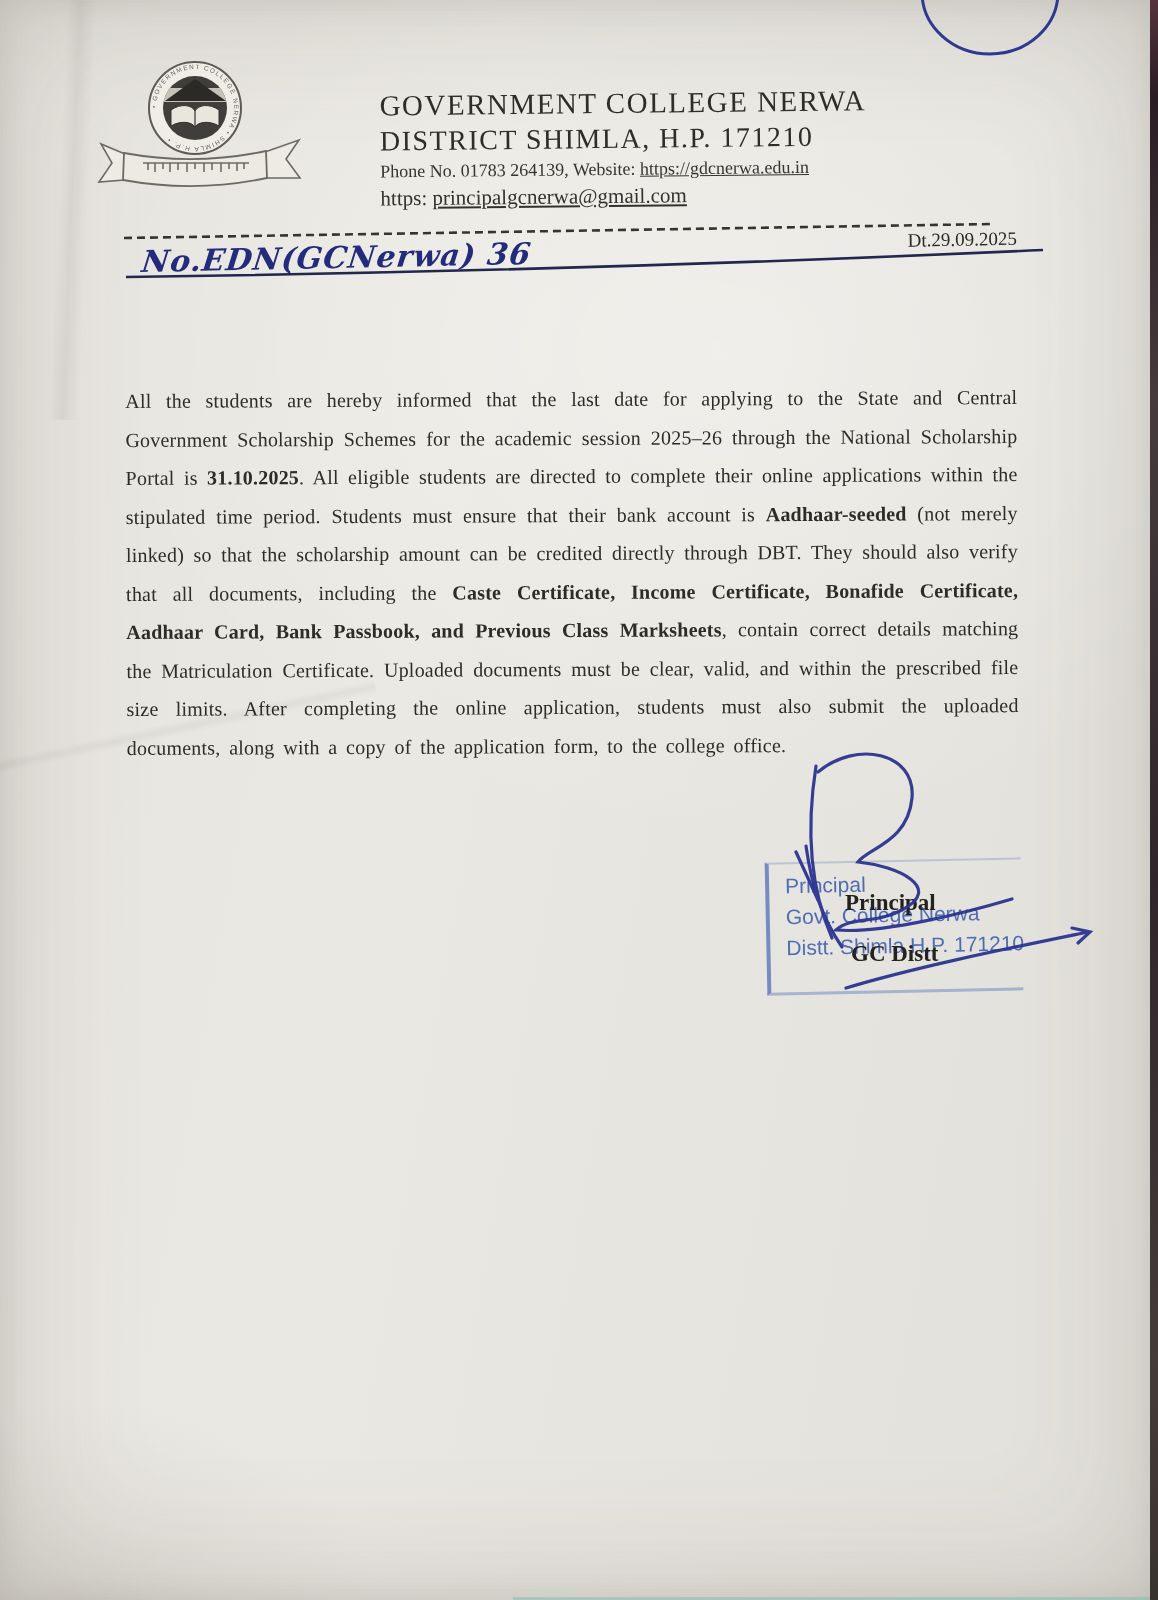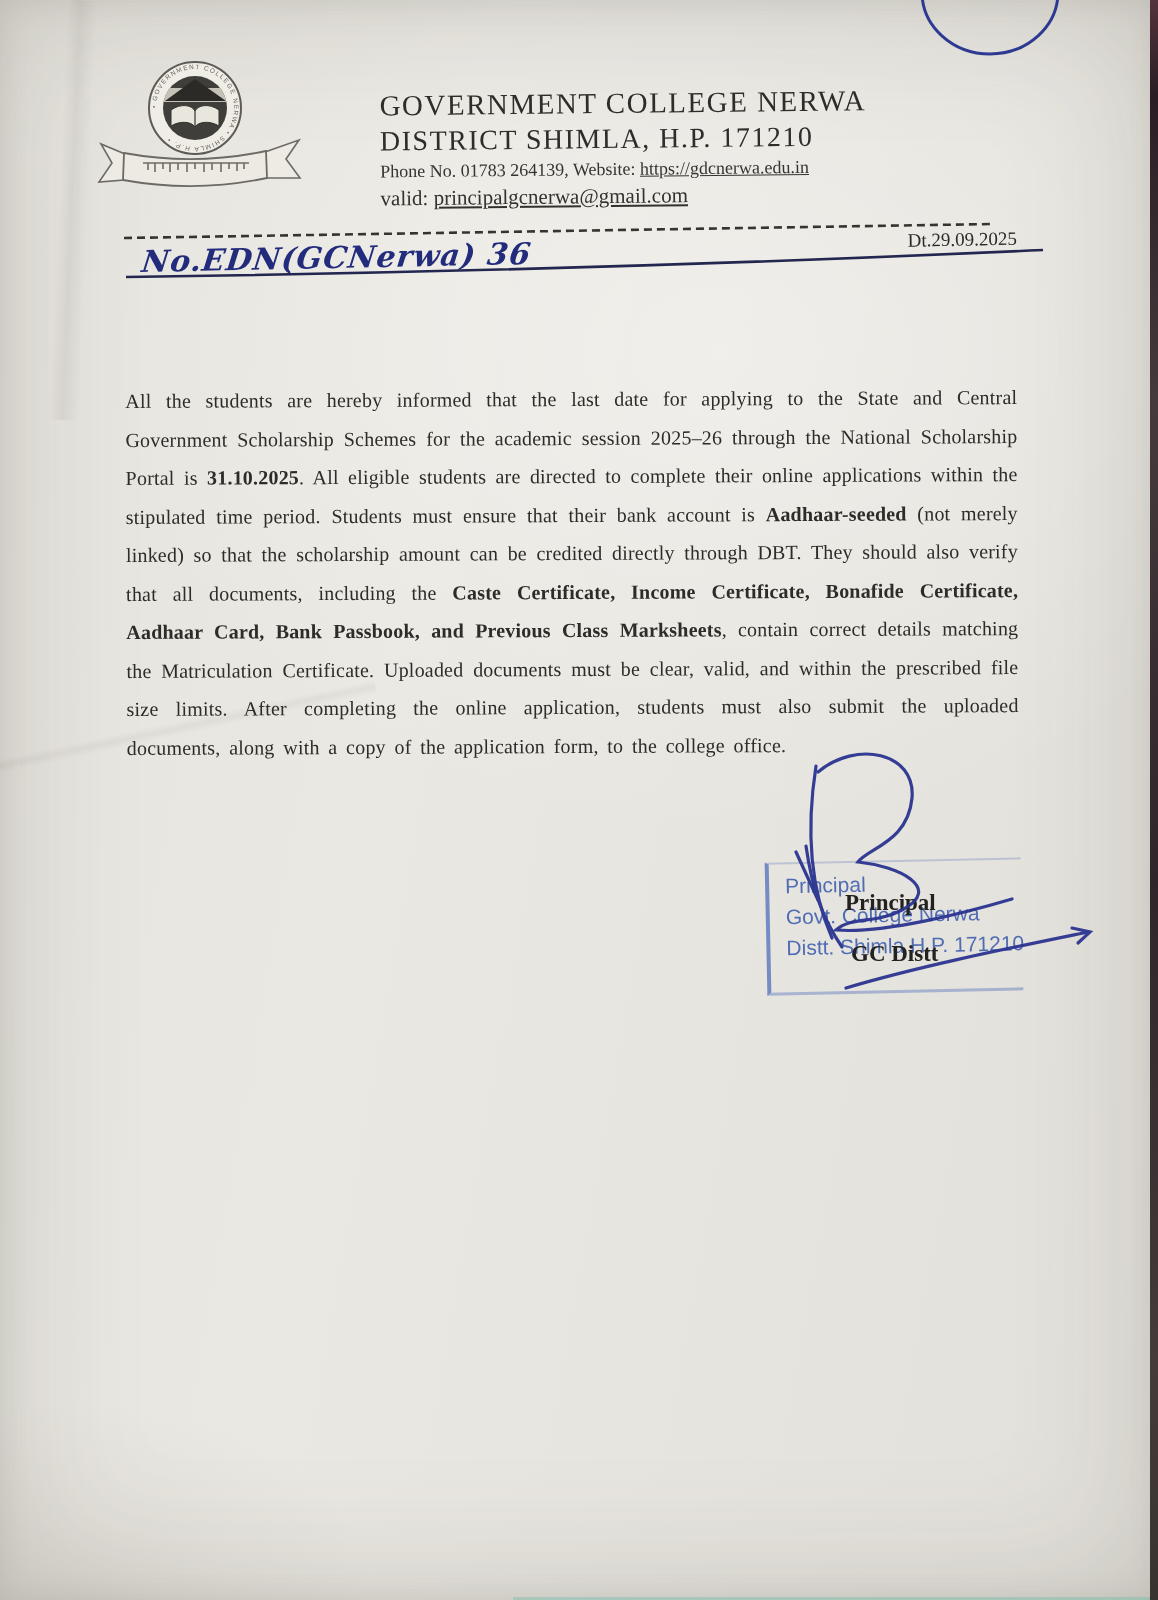--- a/index.html
+++ b/index.html
@@ -97,21 +97,21 @@
       <path d="M 70 45 L 100 23 L 131 45 Z" fill="#2c2a27"></path>
       <path d="M 76 54 C 86 47 97 49 100 55 C 103 49 114 47 124 54 L 124 70 C 114 64 103 66 100 71 C 97 66 86 64 76 70 Z" fill="#e9e6de" stroke="#34322e" stroke-width="1"></path>
       <path d="M 100 55 L 100 71" stroke="#34322e" stroke-width="1.2"></path>
     </g>
   </svg>
 
   <div class="head-text">
     <div class="head-college">GOVERNMENT COLLEGE NERWA</div>
     <div class="head-district">DISTRICT SHIMLA, H.P. 171210</div>
     <div class="head-contact"><span>Phone No. 01783 264139, Website: </span><span class="u">https://gdcnerwa.edu.in</span></div>
-    <div class="head-email"><span>valid: </span><span class="u">principalgcnerwa@gmail.com</span></div>
+    <div class="head-email"><span>https: </span><span class="u">principalgcnerwa@gmail.com</span></div>
   </div>
 
   <div class="date">Dt.29.09.2025</div>
   <div class="handwritten">No.EDN(GCNerwa) 36</div>
 
 
   <div class="notice-body"><span>All the students are hereby informed that the last date for applying to the State and Central Government Scholarship Schemes for the academic session 2025–26 through the National Scholarship Portal is </span><span class="b">31.10.2025</span><span>. All eligible students are directed to complete their online applications within the stipulated time period. Students must ensure that their bank account is </span><span class="b">Aadhaar-seeded</span><span> (not merely linked) so that the scholarship amount can be credited directly through DBT. They should also verify that all documents, including the </span><span class="b">Caste Certificate, Income Certificate, Bonafide Certificate, Aadhaar Card, Bank Passbook, and Previous Class Marksheets</span><span>, contain correct details matching the Matriculation Certificate. Uploaded documents must be clear, valid, and within the prescribed file size limits. After completing the online application, students must also submit the uploaded documents, along with a copy of the application form, to the college office.</span></div>
 
   <div class="stamp">
     <div class="stamp-line">Principal</div>

